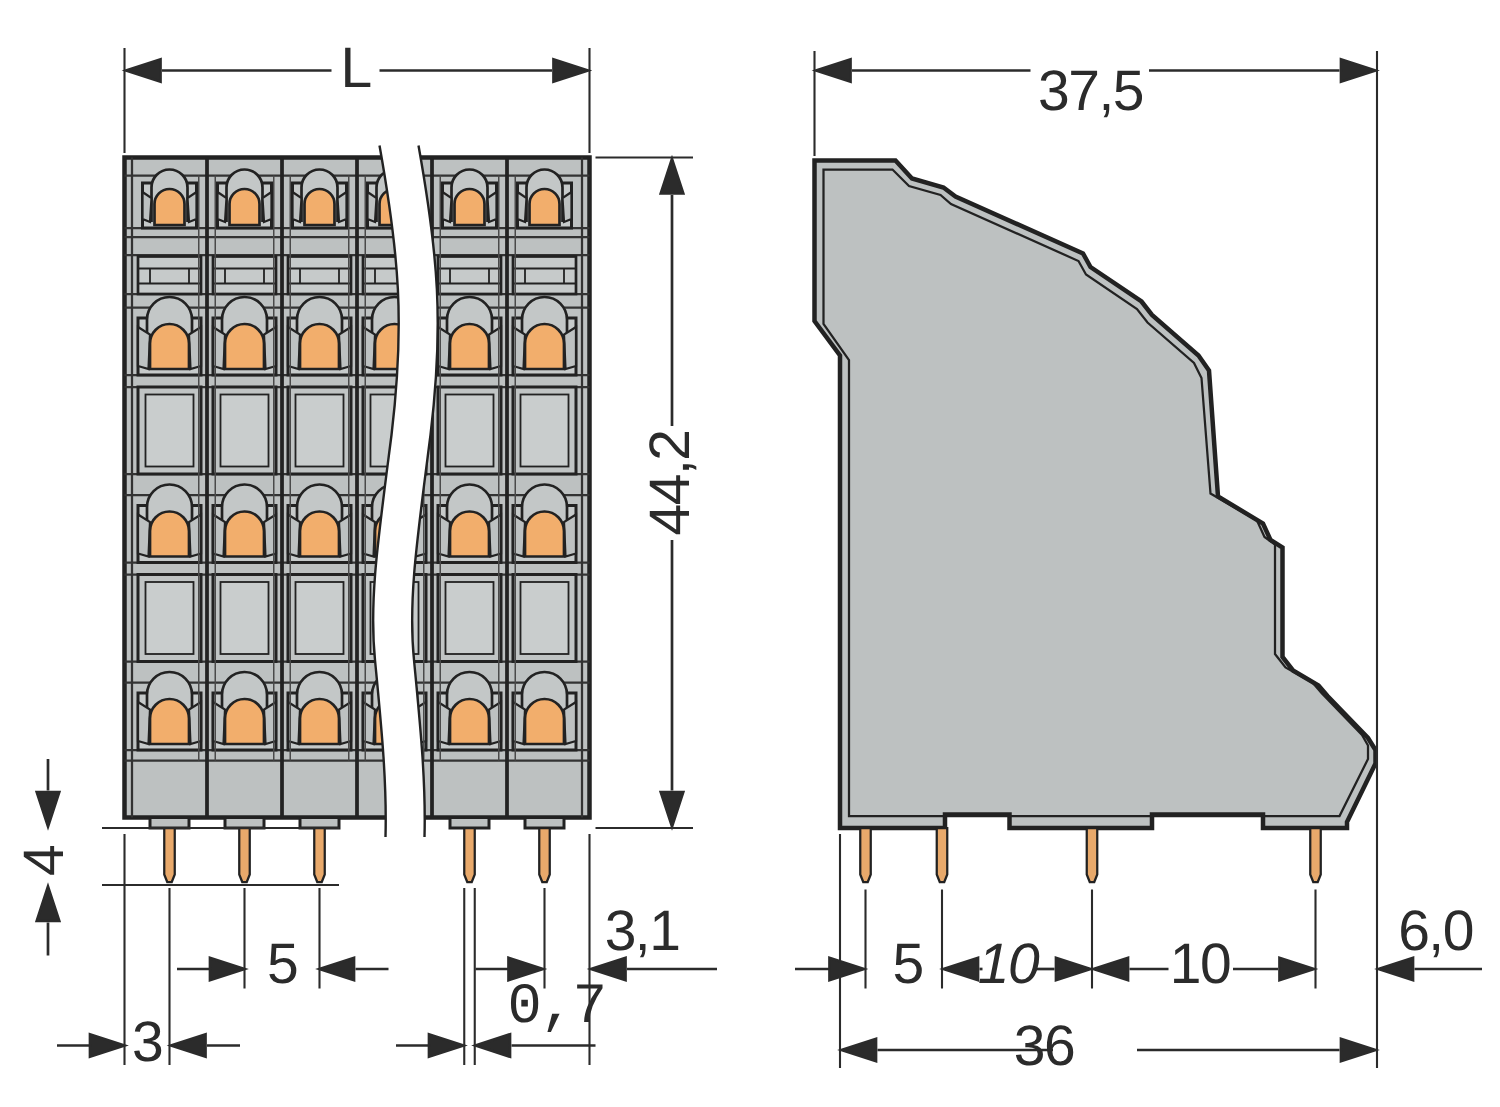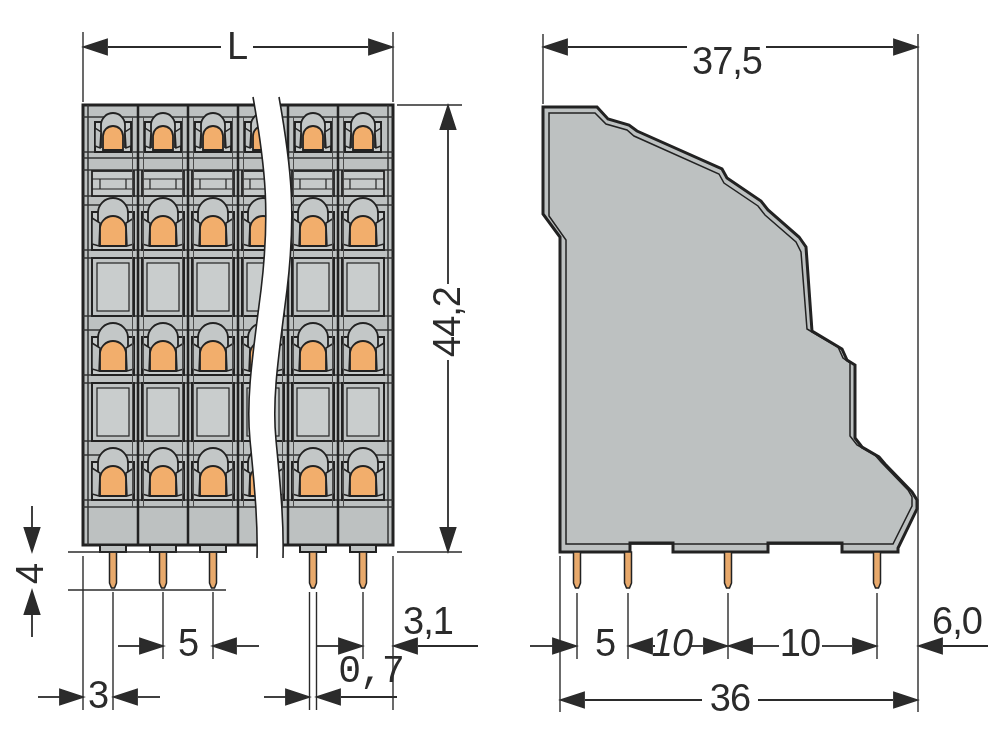--- a/index.html
+++ b/index.html
@@ -421,16 +421,16 @@
   <div class="dim rot" style="left:447px;top:322px;">44,2</div>
   <div class="dim rot" style="left:30px;top:574px;">4</div>
   <div class="dim" style="left:98px;top:695px;">3</div>
   <div class="dim" style="left:188px;top:643px;">5</div>
   <div class="dim" style="left:371px;top:672px;font-family:Liberation Mono, monospace;">0,7</div>
   <div class="dim" style="left:428px;top:621px;">3,1</div>
   <div class="dim" style="left:605px;top:643px;">5</div>
   <div class="dim" style="left:672px;top:643px;font-style:italic;">10</div>
   <div class="dim" style="left:800px;top:643px;">10</div>
   <div class="dim" style="left:957px;top:621px;">6,0</div>
-  <div class="dim" style="left:730px;top:698px;">36</div>
+  <div class="dim" style="left:696px;top:698px;">36</div>
 </div>
 
 </div>
 
 </body></html>

